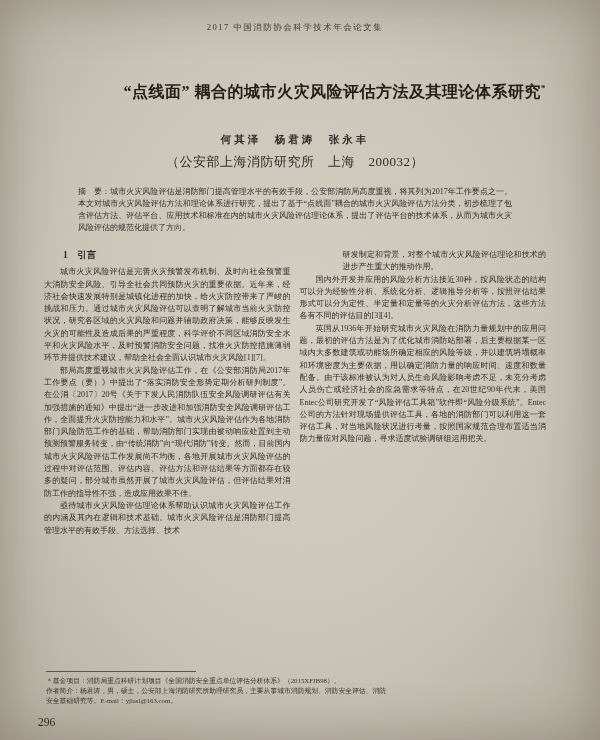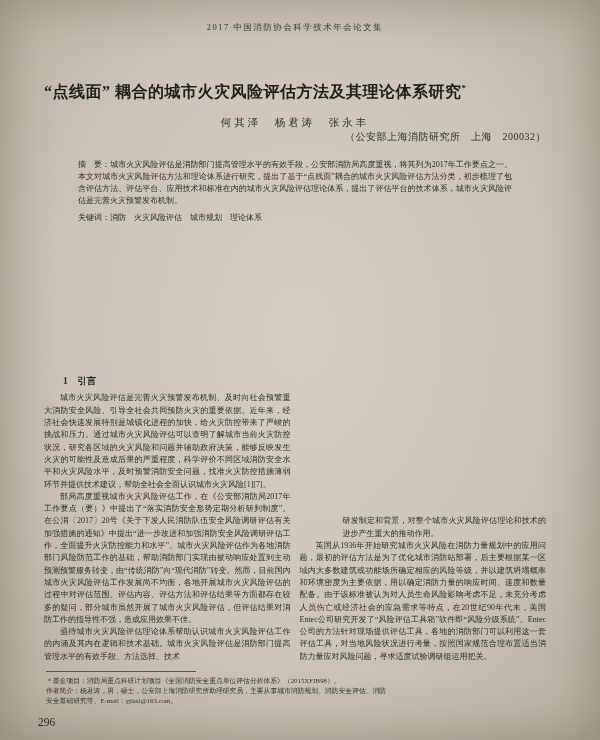--- a/index.html
+++ b/index.html
@@ -6,28 +6,28 @@
   html,body { background:#8a857a; }
   body { font-family:"Liberation Serif","DejaVu Serif",serif; }
   .page {
     position:relative; width:600px; height:740px; margin:0 auto;
     background: radial-gradient(ellipse at 50% 45%, #d4cfc2 0%, #cac5b7 55%, #b5afa0 100%);
     color:#2e2c28; overflow:hidden;
     box-shadow: inset 0 0 55px rgba(55,45,30,.30);
   }
   .inner { padding:14px 54px 0 44px; }
   .proc-header { text-align:center; font-size:8.5px; letter-spacing:1.5px; color:#3a382f; margin-top:8px; }
-  .title { text-align:left; font-size:16px; font-weight:bold; margin-top:48px; letter-spacing:.5px; color:#232019; }
+  .title { text-align:right; font-size:16px; font-weight:bold; margin-top:48px; letter-spacing:.5px; color:#232019; }
   .title sup { font-size:9px; }
-  .authors { text-align:center; font-size:10.5px; margin-top:13px; letter-spacing:3px; }
-  .affiliation { text-align:right; font-size:10px; letter-spacing:.5px; }
+  .authors { text-align:center; font-size:10.5px; margin-top:30px; letter-spacing:3px;font-weight:bold; }
+  .affiliation { text-align:center; font-size:13px; margin-top:6px; letter-spacing:.5px; }
   .abstract { margin:15px 34px 0 34px; font-size:8px; line-height:12px; text-align:justify; }
   .label { font-weight:normal; }
   .keywords { margin:5px 34px 0 34px; font-size:8px; line-height:12px; }
-  .columns { display:flex; gap:9px; margin-top:15px; height:424px; overflow:hidden;align-items:flex-end; }
+  .columns { display:flex; gap:9px; margin-top:15px; height:424px; overflow:hidden; }
   .col { flex:1; font-size:8px; line-height:12.3px; text-align:justify; }
   .col p { text-indent:2em; }
   .col p.noindent { text-indent:0;margin-left:43px; }
   .sec-heading { font-weight:bold; font-size:9.5px; margin:7px 0 5px; text-indent:0; }
   .sec-heading.first { margin-top:0; }
   .footnote-area { position:absolute; left:46px; bottom:34px; width:340px; font-size:6.8px; line-height:9.5px; color:#34322b; text-align:justify; }
   .footnote-rule { width:150px; border:none; border-top:1px solid #59564c; margin-bottom:4px; }
   .footnote-area p { margin-bottom:1px; }
   .page-number { position:absolute; left:38px; bottom:12px; font-size:11.5px; font-weight:normal; color:#2a2822; }
 </style>
@@ -39,36 +39,34 @@
 
     <div class="proc-header">2017 中国消防协会科学技术年会论文集</div>
 
     <h1 class="title"><span>“点线面” 耦合的城市火灾风险评估方法及其理论体系研究</span><sup>*</sup></h1>
 
     <div class="authors">何其泽　杨君涛　张永丰</div>
 
     <div class="affiliation">（公安部上海消防研究所　上海　200032）</div>
 
     <div class="abstract">
-      <span class="label">摘　要：</span><span>城市火灾风险评估是消防部门提高管理水平的有效手段，公安部消防局高度重视，将其列为2017年工作要点之一。本文对城市火灾风险评估方法和理论体系进行研究，提出了基于“点线面”耦合的城市火灾风险评估方法分类，初步梳理了包含评估方法、评估平台、应用技术和标准在内的城市火灾风险评估理论体系，提出了评估平台的技术体系，城市火灾风险评估是完善火灾预警发布机制。</span>
+      <span class="label">摘　要：</span><span>城市火灾风险评估是消防部门提高管理水平的有效手段，公安部消防局高度重视，将其列为2017年工作要点之一。本文对城市火灾风险评估方法和理论体系进行研究，提出了基于“点线面”耦合的城市火灾风险评估方法分类，初步梳理了包含评估方法、评估平台、应用技术和标准在内的城市火灾风险评估理论体系，提出了评估平台的技术体系，从而为城市火灾风险评估的规范化提供了方向。</span>
     </div>
 
-    <div class="keywords">
-      <span class="label">关键词：</span><span>消防　火灾风险评估　城市规划　理论体系</span>
-    </div>
 
     <div class="columns">
       <div class="col">
         <p class="sec-heading first">1　引言</p>
         <p>城市火灾风险评估是完善火灾预警发布机制、及时向社会预警重大消防安全风险、引导全社会共同预防火灾的重要依据。近年来，经济社会快速发展特别是城镇化进程的加快，给火灾防控带来了严峻的挑战和压力。通过城市火灾风险评估可以查明了解城市当前火灾防控状况，研究各区域的火灾风险和问题并辅助政府决策，能够反映发生火灾的可能性及造成后果的严重程度，科学评价不同区域消防安全水平和火灾风险水平，及时预警消防安全问题，找准火灾防控措施薄弱环节并提供技术建议，帮助全社会全面认识城市火灾风险[1][7]。</p>
         <p>部局高度重视城市火灾风险评估工作，在《公安部消防局2017年工作要点（要）》中提出了“落实消防安全形势定期分析研判制度”。在公消〔2017〕20号《关于下发人民消防队伍安全风险调研评估有关加强措施的通知》中提出“进一步改进和加强消防安全风险调研评估工作，全面提升火灾防控能力和水平”。城市火灾风险评估作为各地消防部门风险防范工作的基础，帮助消防部门实现由被动响应处置到主动预测预警服务转变，由“传统消防”向“现代消防”转变。然而，目前国内城市火灾风险评估工作发展尚不均衡，各地开展城市火灾风险评估的过程中对评估范围、评估内容、评估方法和评估结果等方面都存在较多的疑问，部分城市虽然开展了城市火灾风险评估，但评估结果对消防工作的指导性不强，造成应用效果不佳。</p>
         <p>亟待城市火灾风险评估理论体系帮助认识城市火灾风险评估工作的内涵及其内在逻辑和技术基础。城市火灾风险评估是消防部门提高管理水平的有效手段、方法选择、技术</p>
       </div>
       <div class="col">
         <p class="noindent">研发制定和背景，对整个城市火灾风险评估理论和技术的进步产生重大的推动作用。</p>
+        <p>国内外开发并应用的风险分析方法接近30种，按风险状态的结构可以分为经验性分析、系统化分析、逻辑推导分析等，按照评估结果形式可以分为定性、半定量和定量等的火灾分析评估方法，这些方法各有不同的评估目的[3][4]。</p>
         <p>英国从1936年开始研究城市火灾风险在消防力量规划中的应用问题，最初的评估方法是为了优化城市消防站部署，后主要根据某一区域内大多数建筑或功能场所确定相应的风险等级，并以建筑坍塌概率和环境密度为主要依据，用以确定消防力量的响应时间、速度和数量配备。由于该标准被认为对人员生命风险影响考虑不足，未充分考虑人员伤亡或经济社会的应急需求等特点，在20世纪90年代末，美国Entec公司研究开发了“风险评估工具箱”软件即“风险分级系统”。Entec公司的方法针对现场提供评估工具，各地的消防部门可以利用这一套评估工具，对当地风险状况进行考量，按照国家规范合理布置适当消防力量应对风险问题，寻求适度试验调研组运用把关。</p>
       </div>
     </div>
 
   </div>
 
   <div class="footnote-area">
     <hr class="footnote-rule">
     <p>＊基金项目：消防局重点科研计划项目《全国消防安全重点单位评估分析体系》（2015XFJB98）。</p>
     <p>作者简介：杨君涛，男，硕士，公安部上海消防研究所助理研究员，主要从事城市消防规划、消防安全评估、消防安全基础研究等。E-mail：yjlasl@163.com。</p>

